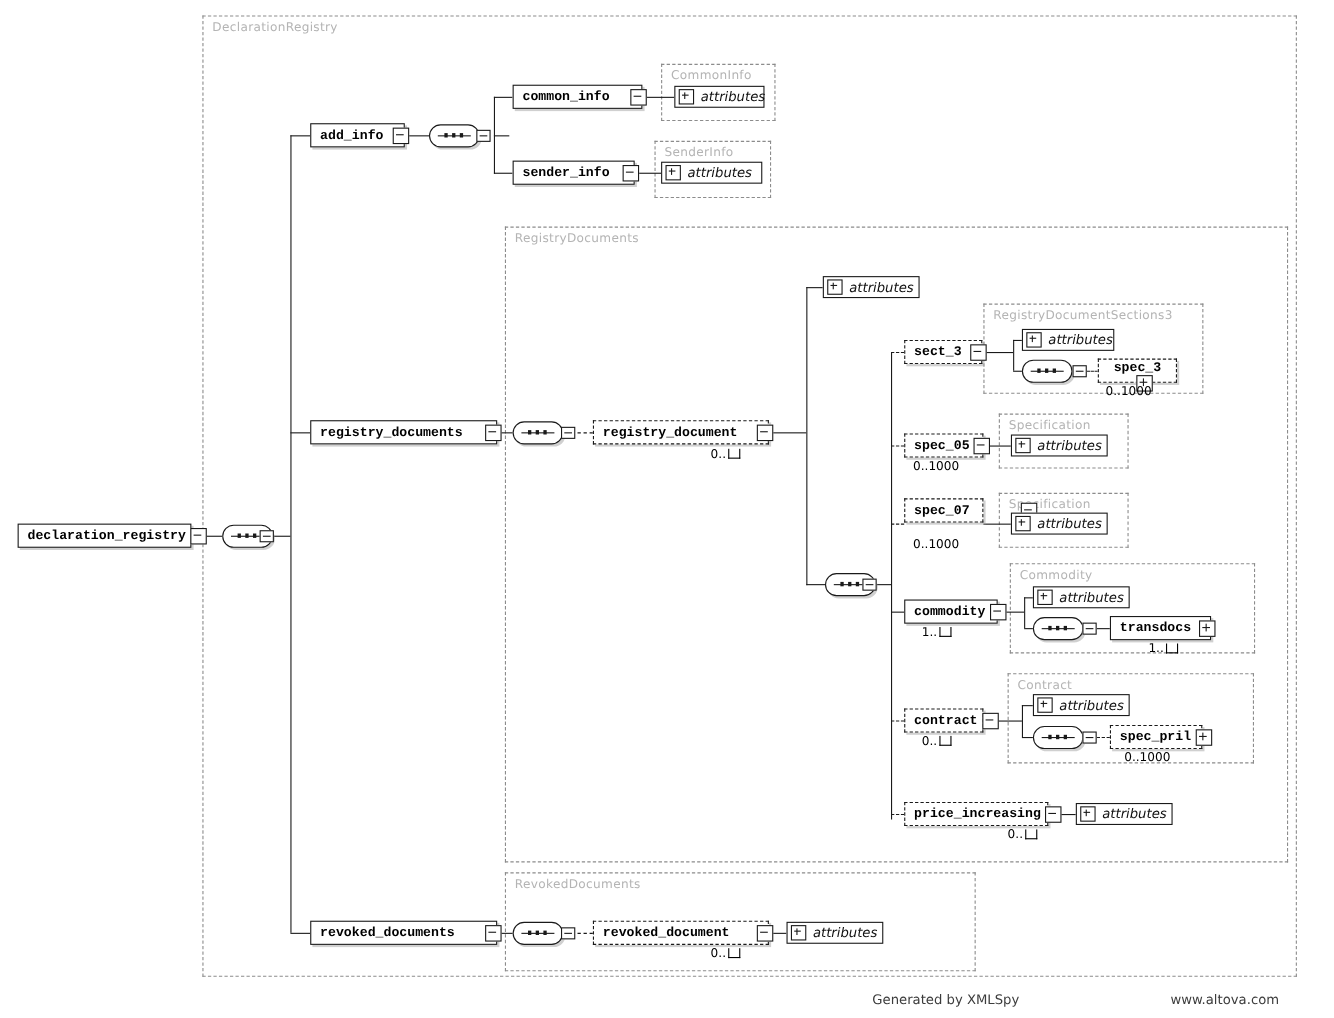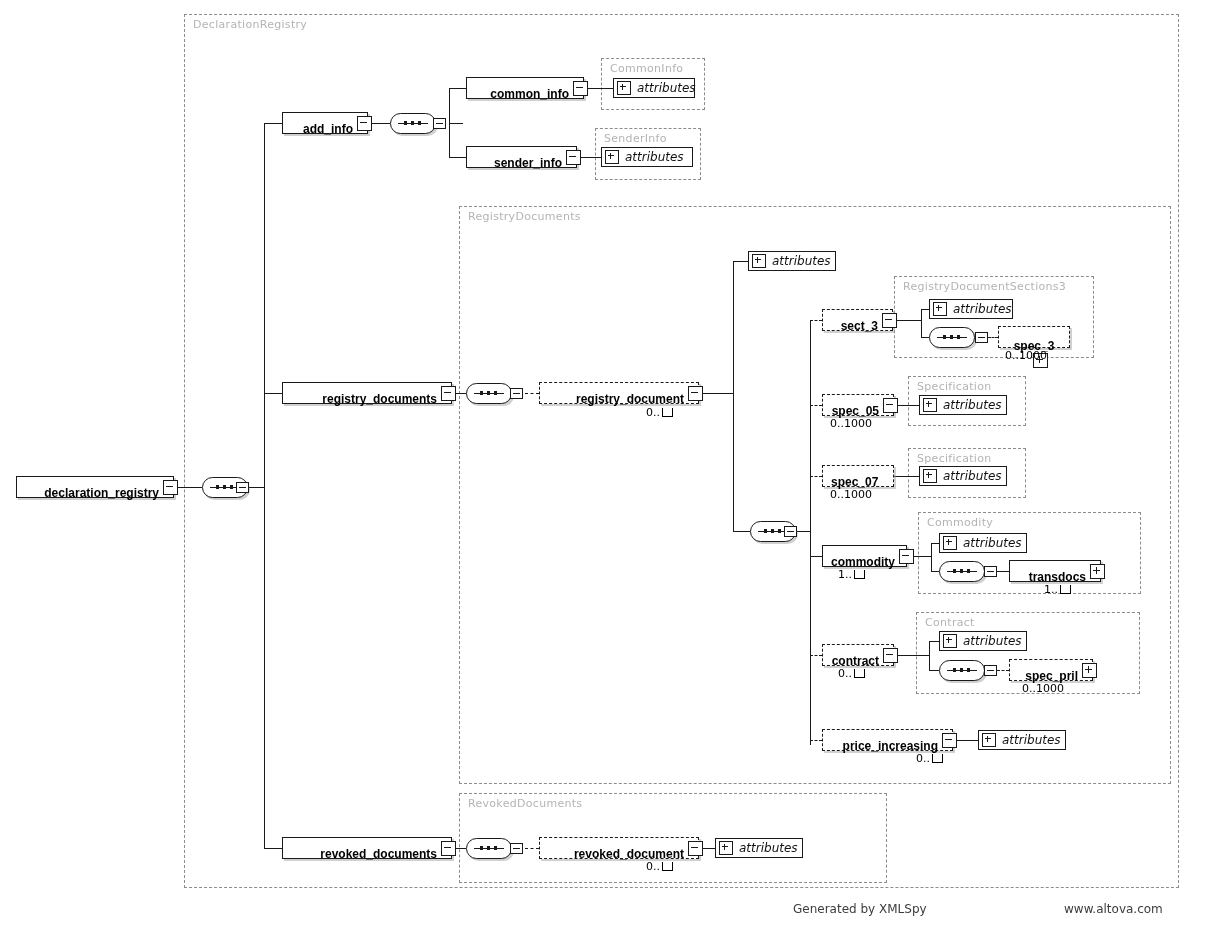--- a/index.html
+++ b/index.html
@@ -52,24 +52,23 @@
     font-weight: bold;
     color: #000;
     white-space: nowrap;
     box-shadow: 2px 2px 0 rgba(150,150,150,0.45);
   }
   .node.optional {
     border: 1px dashed #1a1a1a;
   }
   .node .nlabel {
     flex: 1 1 auto;
-    text-align: right;
+    text-align: left;
     padding-right: 4px;
-    font-family: Liberation Sans, sans-serif;
-    margin-top: 12px;
+    font-family: Liberation Mono, monospace;
   }
   
   .expander {
     position: relative;
     width: 13px;
     height: 13px;
     flex: 0 0 13px;
     border: 1px solid #1a1a1a;
     background: #fff;
     margin-right: -9px;
@@ -443,21 +442,21 @@
     <span class="expander"></span>
   </div>
   <div class="card" style="left:830px; top:417px;">
     <span>0..1000</span>
   </div>
   <div class="attrbox" style="left:919px; top:395px; width:88px;">
     <span class="abox-icon"></span>
     <span>attributes</span>
   </div>
 
-  <div class="node optional" style="left:822px; top:465px; width:72px;gap:43px;">
+  <div class="node optional" style="left:822px; top:453px; width:72px;gap:43px;">
     <span class="nlabel">spec_07</span>
     <span class="expander"></span>
   </div>
   <div class="card" style="left:830px; top:488px;">
     <span>0..1000</span>
   </div>
   <div class="attrbox" style="left:919px; top:466px; width:88px;">
     <span class="abox-icon"></span>
     <span>attributes</span>
   </div>

